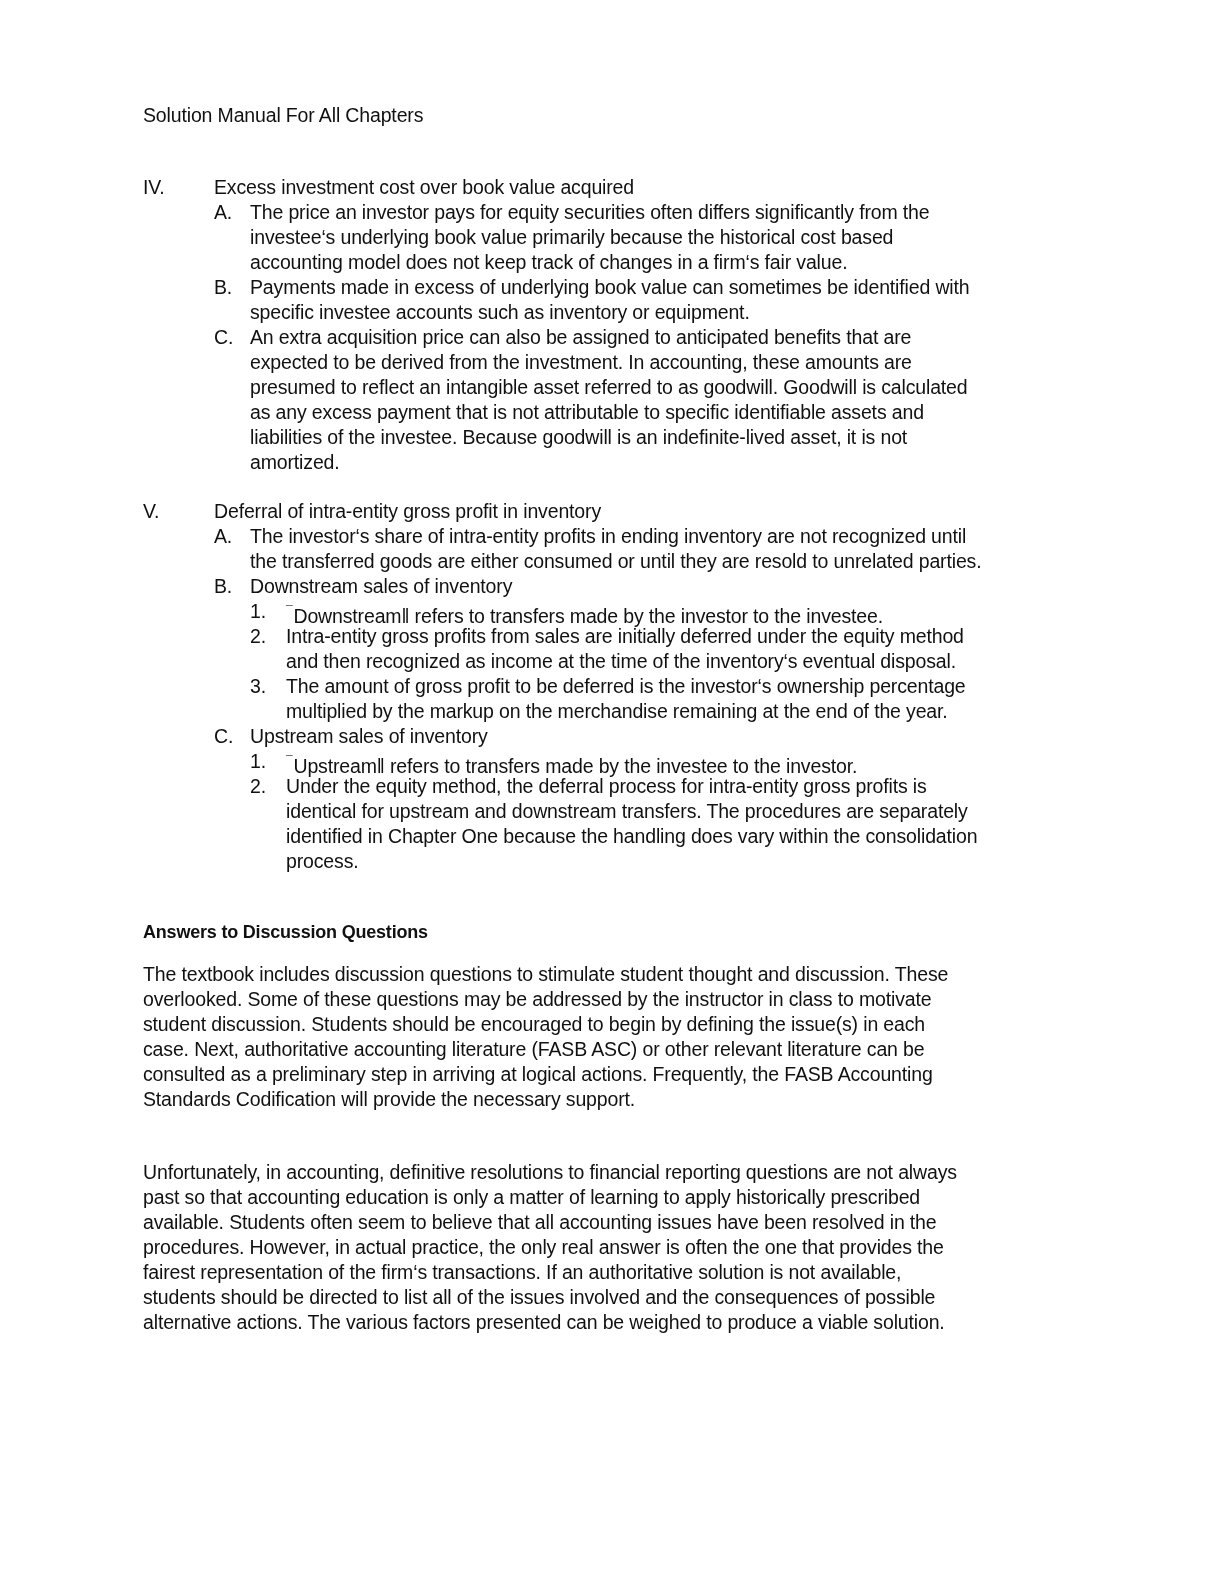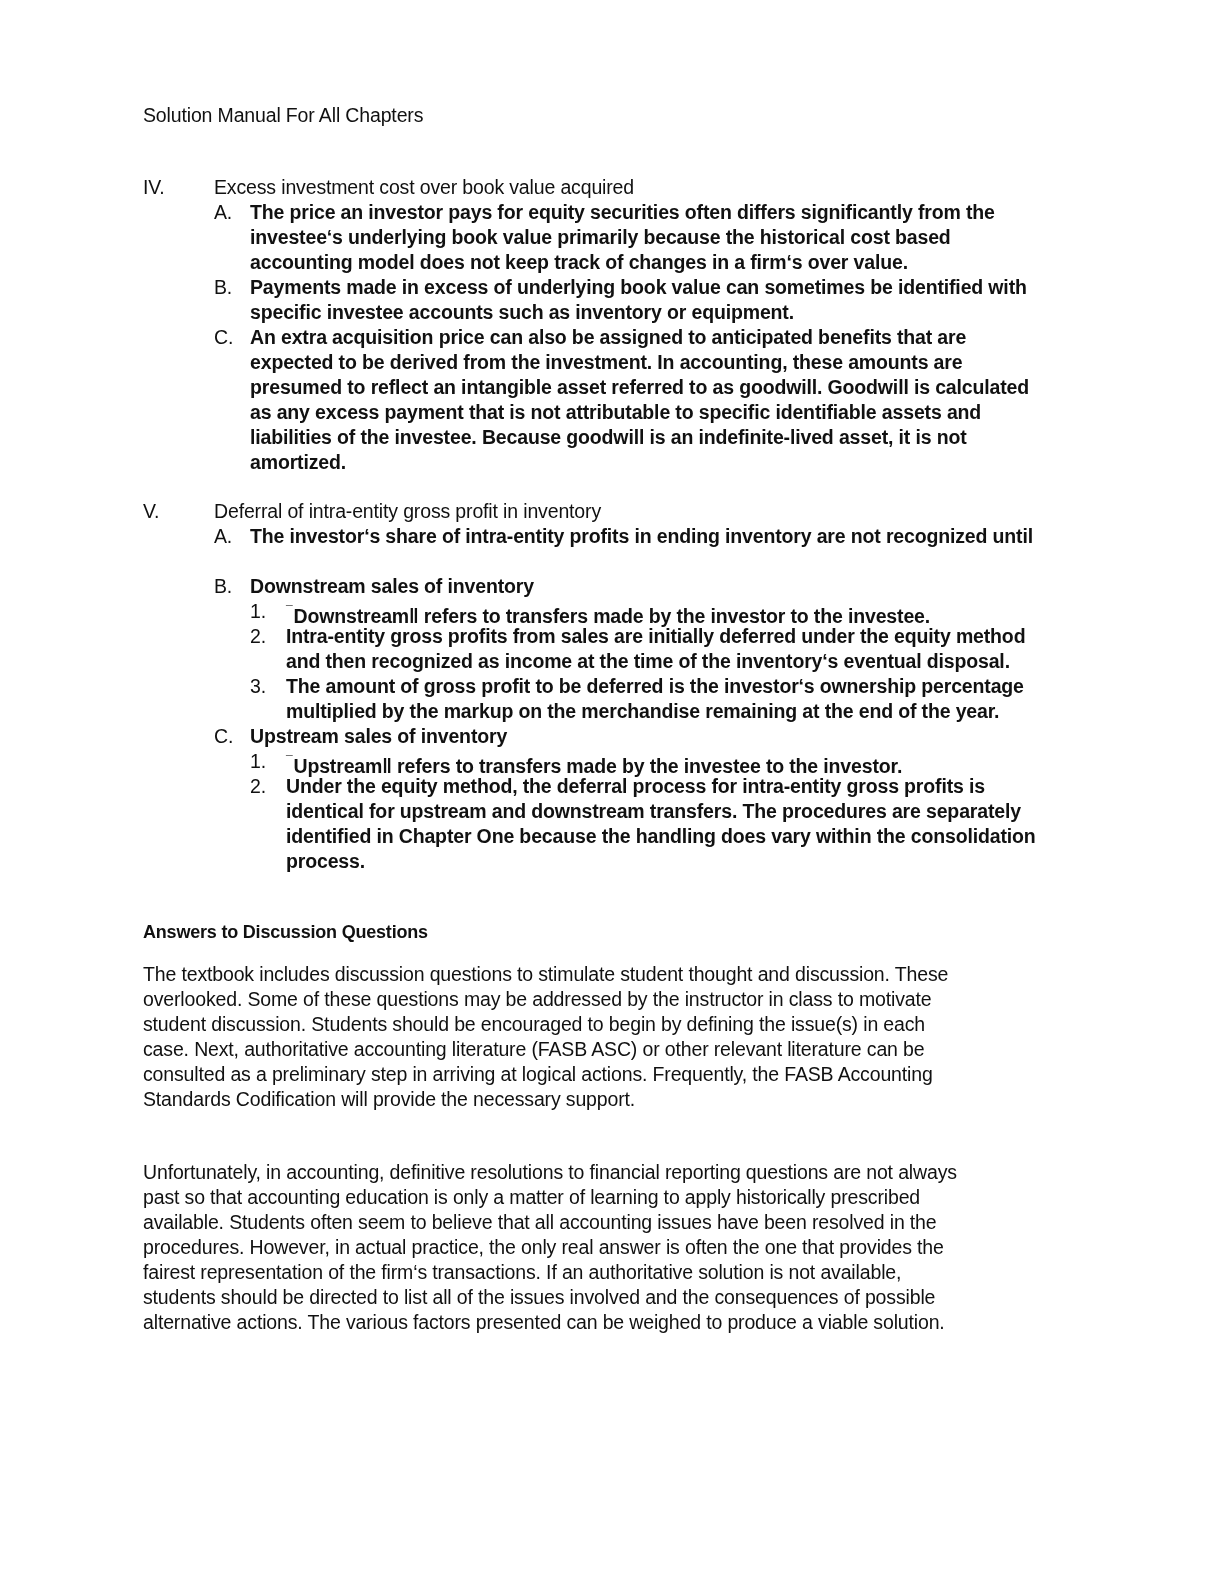--- a/index.html
+++ b/index.html
@@ -56,21 +56,20 @@
       position: absolute;
     }
     .item .marker {
       position: absolute;
       left: 0;
       top: 0;
     }
     .item .body {
       position: absolute;
       top: 0;
-      font-weight: bold;
     }
     .letter-item { left: 71px; }
     .letter-item .body { left: 36px; }
     .num-item { left: 107px; }
     .num-item .body { left: 36px; }
 
     .heading {
       position: absolute;
       left: 143px;
       top: 888px;
@@ -98,21 +97,21 @@
 
   <div class="section" style="top:143px;">
     <div class="roman line">IV.</div>
     <div class="sec-title line">Excess investment cost over book value acquired</div>
 
     <div class="item letter-item" style="top:25px;">
       <div class="marker line">A.</div>
       <div class="body">
         <div class="line">The price an investor pays for equity securities often differs significantly from the</div>
         <div class="line">investee‘s underlying book value primarily because the historical cost based</div>
-        <div class="line">accounting model does not keep track of changes in a firm‘s over value.</div>
+        <div class="line">accounting model does not keep track of changes in a firm‘s fair value.</div>
       </div>
     </div>
 
     <div class="item letter-item" style="top:100px;">
       <div class="marker line">B.</div>
       <div class="body">
         <div class="line">Payments made in excess of underlying book value can sometimes be identified with</div>
         <div class="line">specific investee accounts such as inventory or equipment.</div>
       </div>
     </div>
@@ -131,20 +130,21 @@
   </div>
 
   <div class="section" style="top:467px;">
     <div class="roman line">V.</div>
     <div class="sec-title line">Deferral of intra-entity gross profit in inventory</div>
 
     <div class="item letter-item" style="top:25px;">
       <div class="marker line">A.</div>
       <div class="body">
         <div class="line">The investor‘s share of intra-entity profits in ending inventory are not recognized until</div>
+        <div class="line">the transferred goods are either consumed or until they are resold to unrelated parties.</div>
       </div>
     </div>
 
     <div class="item letter-item" style="top:75px;">
       <div class="marker line">B.</div>
       <div class="body">
         <div class="line">Downstream sales of inventory</div>
       </div>
     </div>
 

